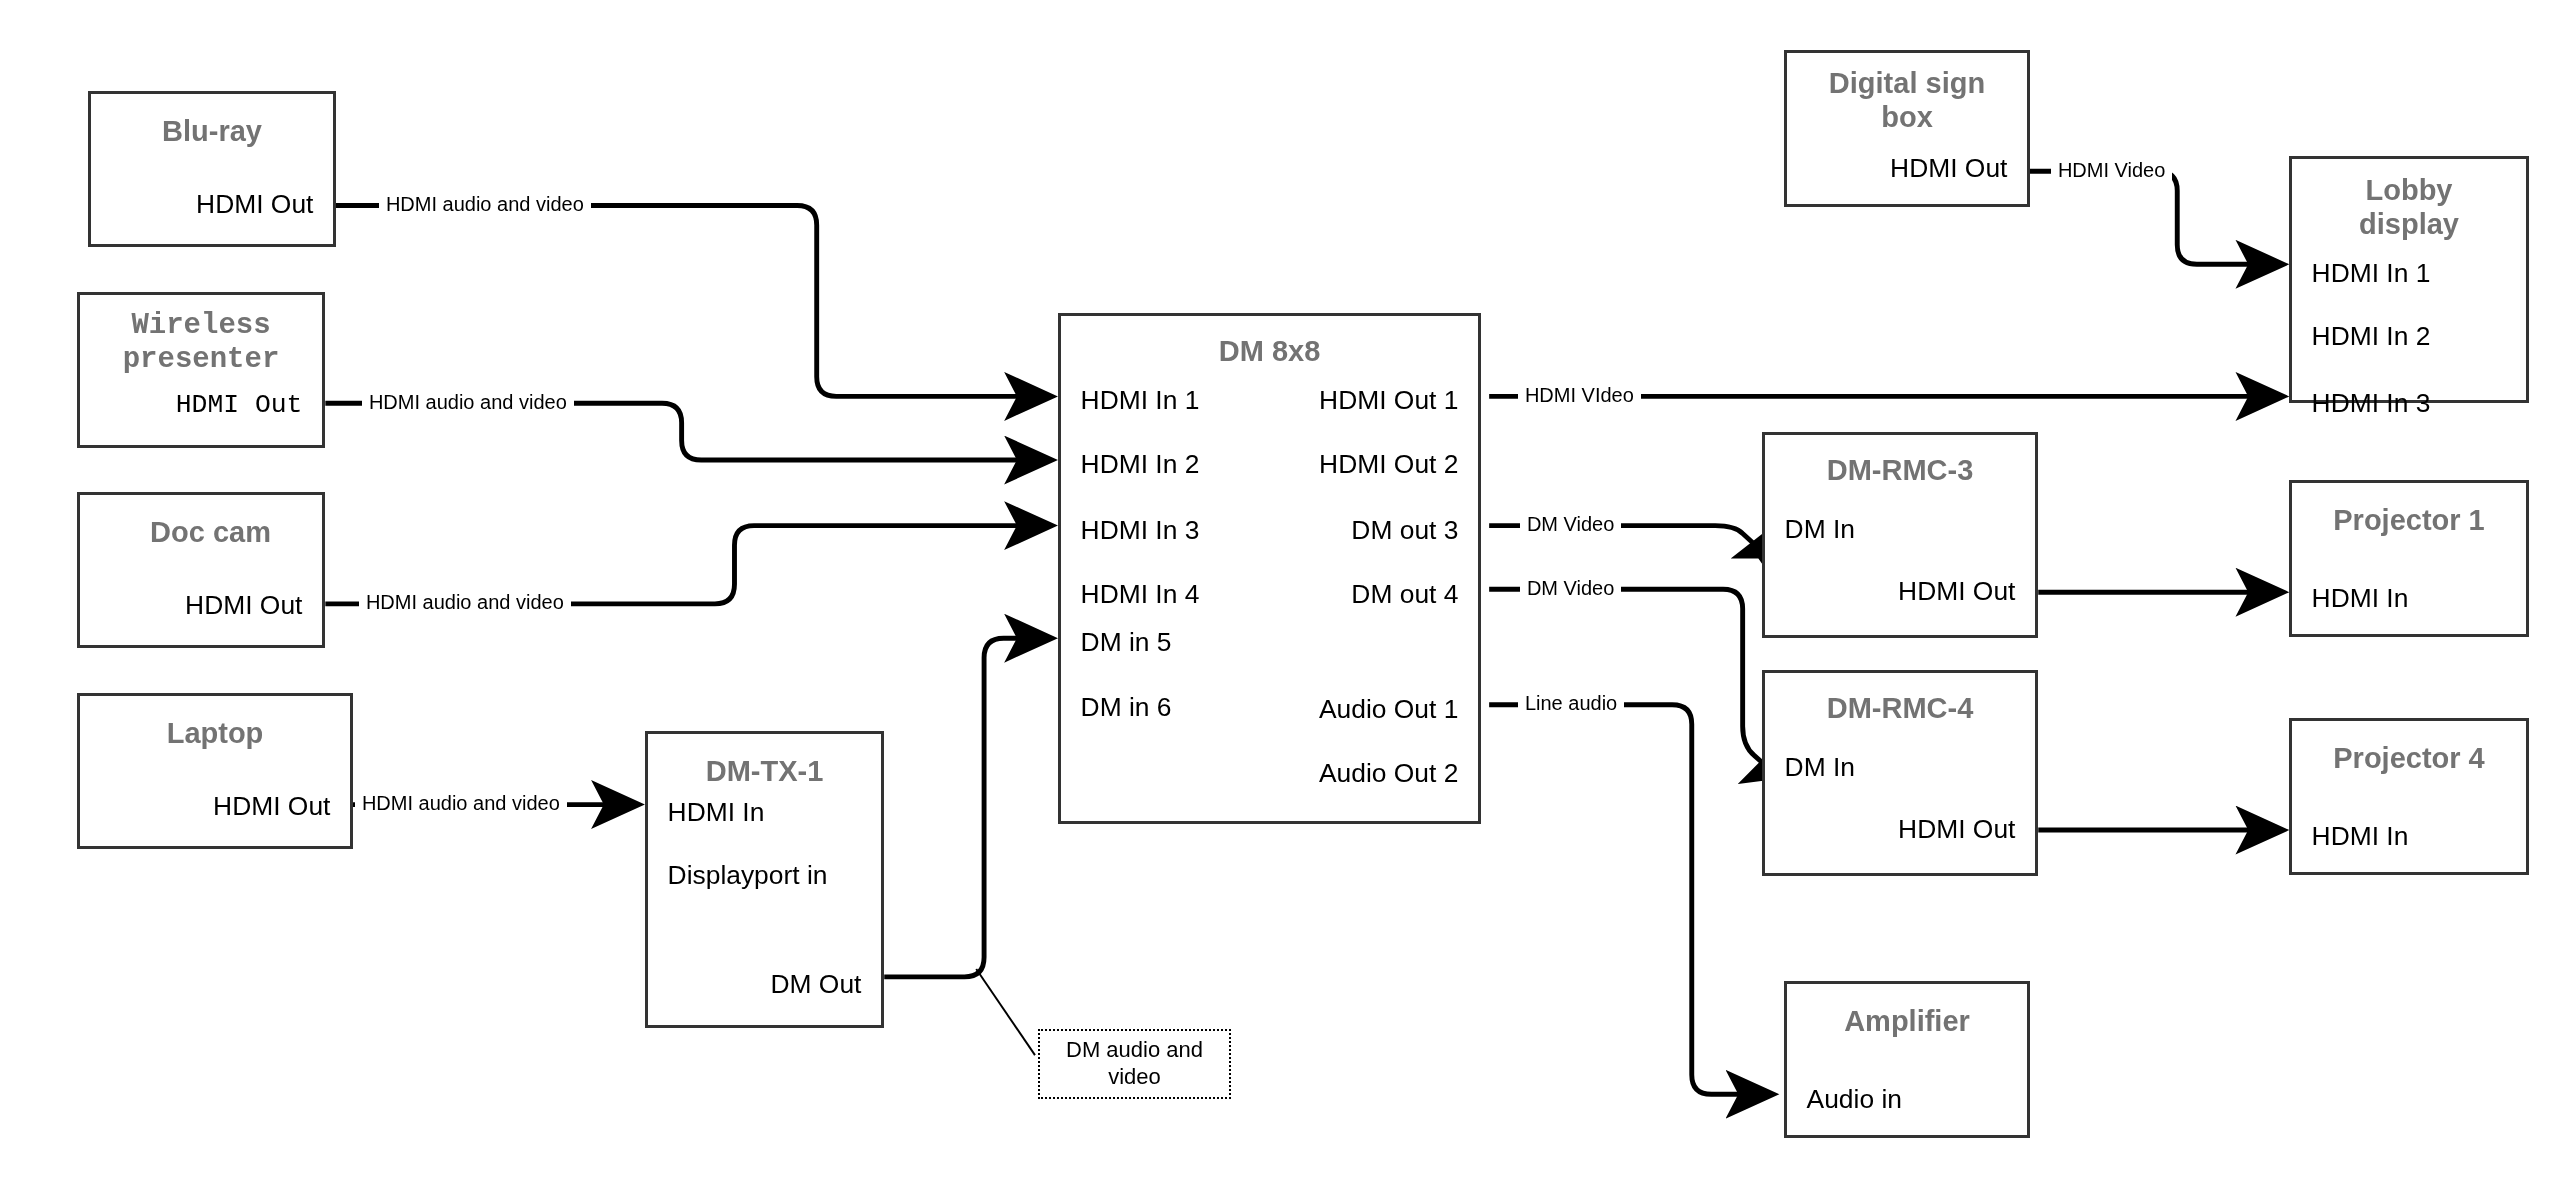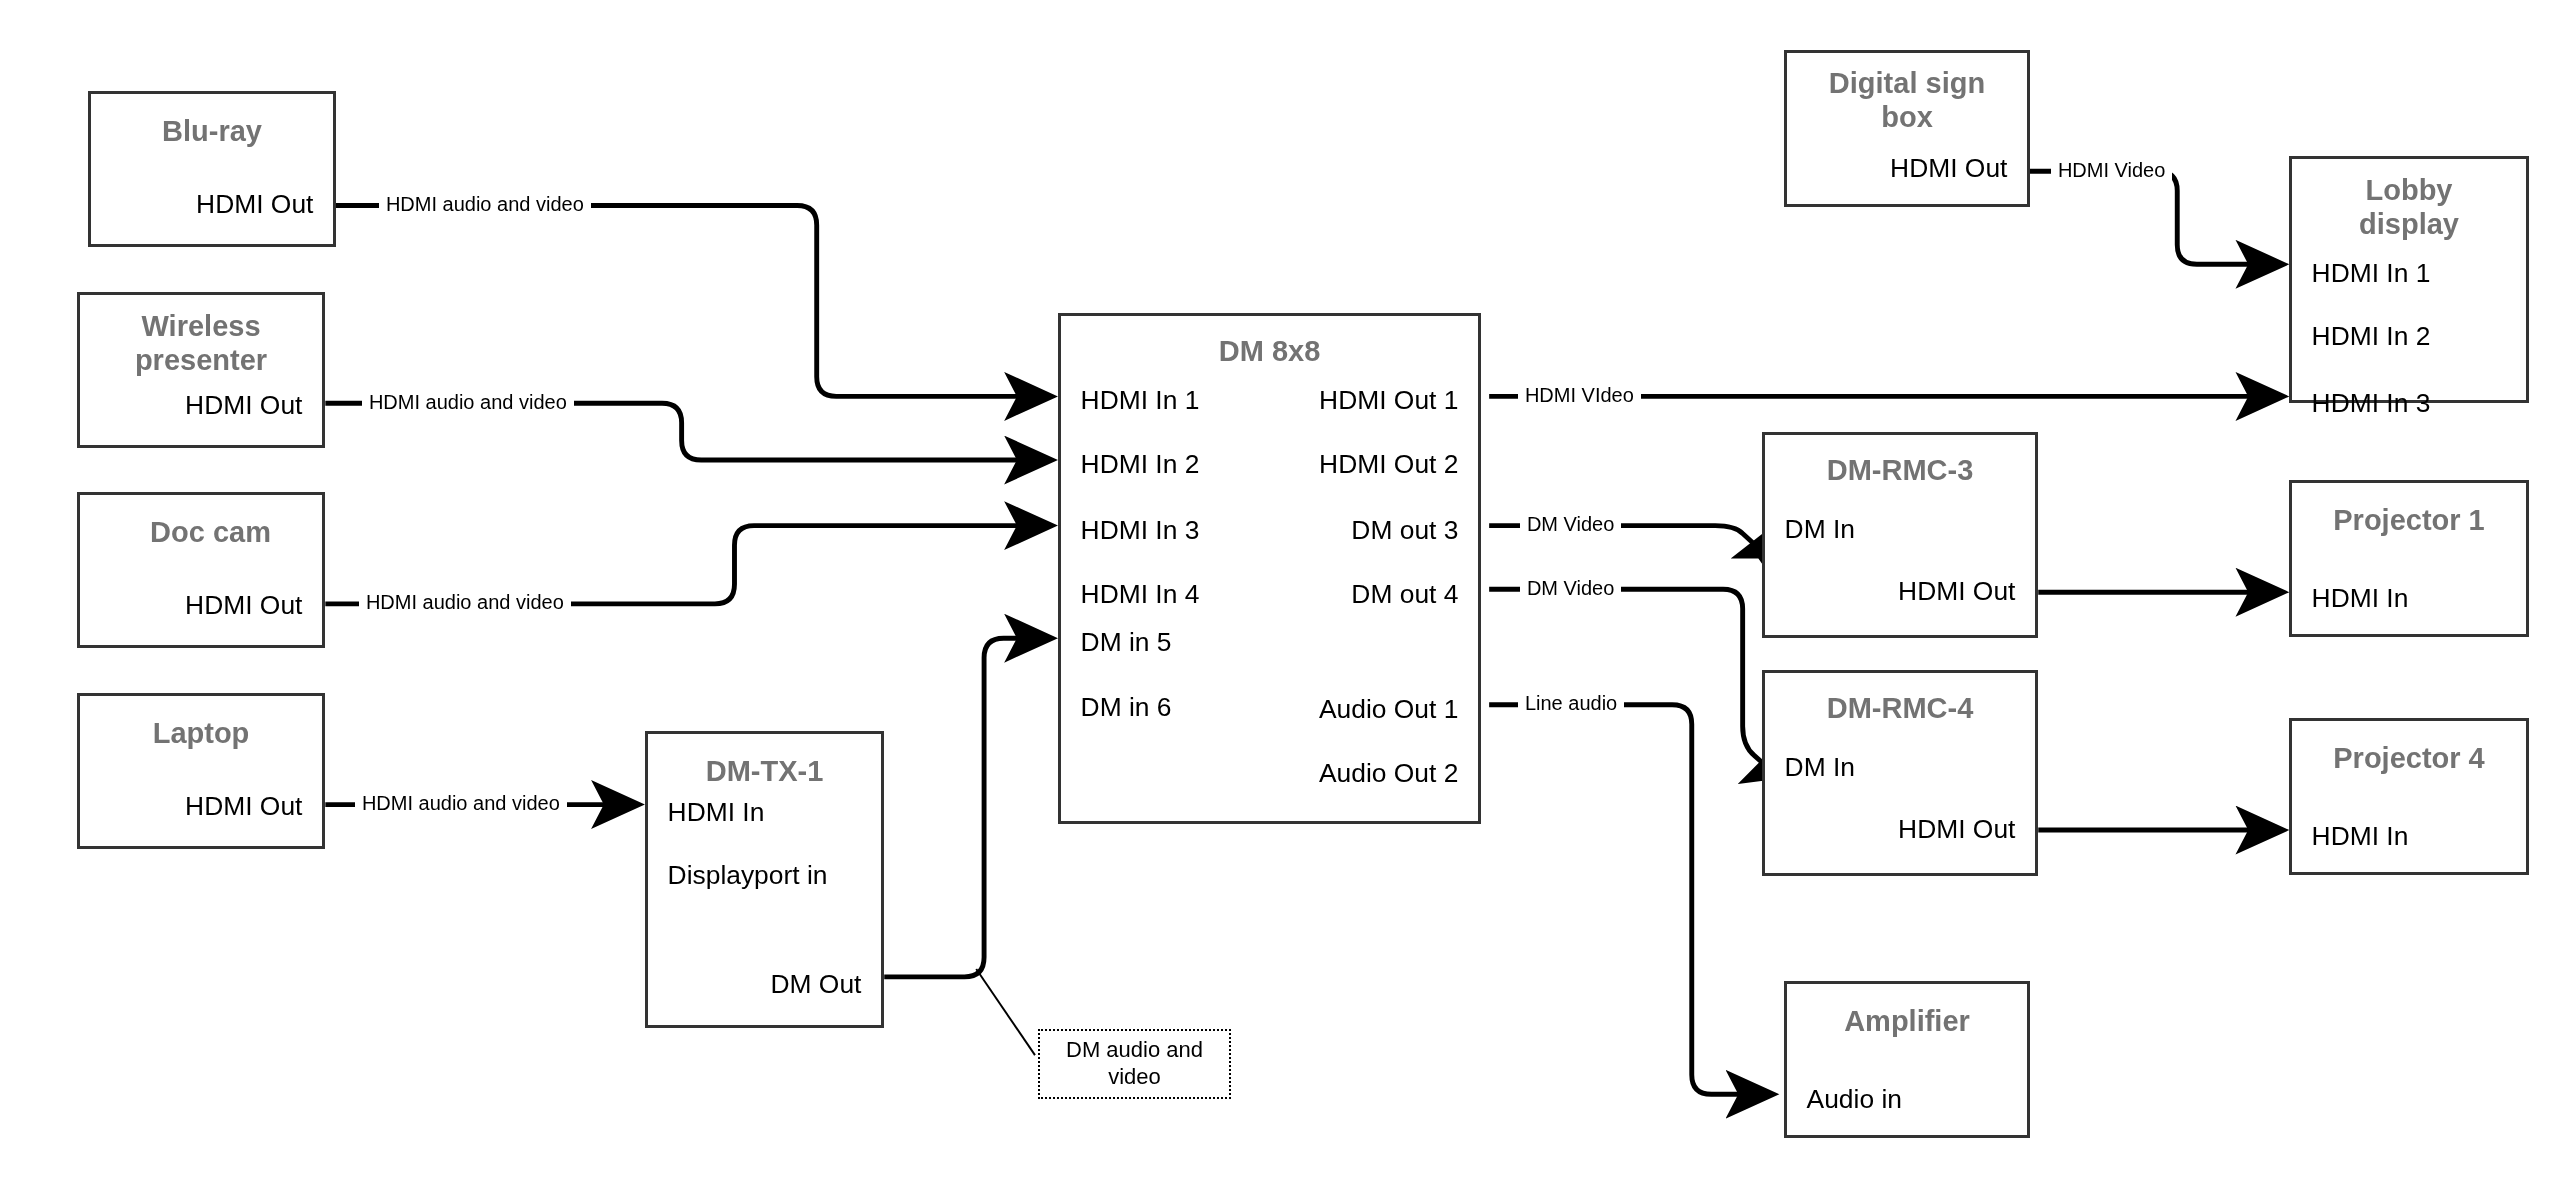--- a/index.html
+++ b/index.html
@@ -135,32 +135,32 @@
   <div class="wire-label" style="left:1518px; top:693px;">Line audio</div>
 
   <div class="callout" style="left:1038px; top:1029px; width:193px; height:70px;">DM audio and
 video</div>
 
   <div class="node" style="left:88px; top:91px; width:248px; height:156px;">
     <div class="title" style="margin-top:19.6px;">Blu-ray</div>
     <div class="port right" style="top:97px;">HDMI Out</div>
   </div>
 
-  <div class="node" style="left:77px; top:292px; width:248px; height:156px;">
+  <div class="node" style="left:77px; top:292px; width:248px; height:156px;font-family:Liberation Mono, monospace;">
     <div class="title" style="margin-top:13.7px;">Wireless
 presenter</div>
     <div class="port right" style="top:97px;">HDMI Out</div>
   </div>
 
   <div class="node" style="left:77px; top:492px; width:248px; height:156px;">
     <div class="title" style="margin-top:19.6px;padding-left:19px;">Doc cam</div>
     <div class="port right" style="top:97px;">HDMI Out</div>
   </div>
 
-  <div class="node" style="left:77px; top:693px; width:248px; height:156px;">
+  <div class="node" style="left:77px; top:693px; width:276px; height:156px;">
     <div class="title" style="margin-top:19.6px;">Laptop</div>
     <div class="port right" style="top:97px;">HDMI Out</div>
   </div>
 
   <div class="node" style="left:645px; top:731px; width:239px; height:297px;">
     <div class="title" style="margin-top:19.6px;">DM-TX-1</div>
     <div class="port left" style="top:65px;">HDMI In</div>
     <div class="port left" style="top:128px;">Displayport in</div>
     <div class="port right" style="top:237px;">DM Out</div>
   </div>

